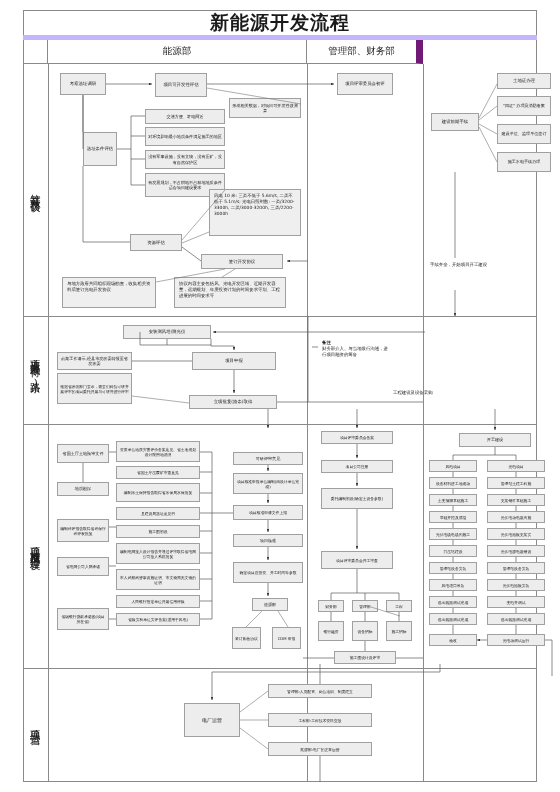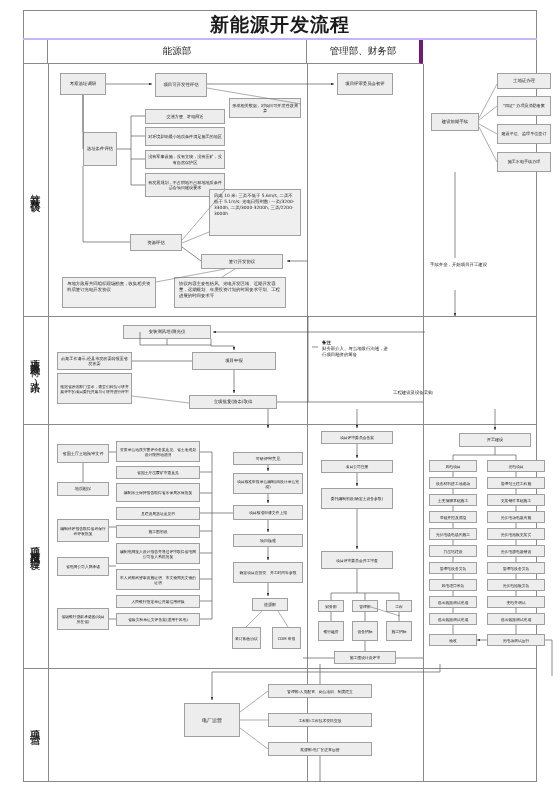--- a/index.html
+++ b/index.html
@@ -22,40 +22,40 @@
     left:23px; top:10px;
     width:514px; height:772px;
     border:1px solid #8a8a8a;
     box-sizing:border-box;
   }
   
   .title-bar{
     position:absolute;
     left:23px; top:10px;
     width:514px; height:30px;
-    border-bottom:2px solid #c4b5fd;
+    border-bottom:5px solid #c4b5fd;
     box-sizing:border-box;
-    display:flex; align-items:flex-end; justify-content:center;
+    display:flex; align-items:center; justify-content:center;
   }
   .title-bar .t{
     font-family:"DejaVu Serif","Liberation Serif",serif;
     font-size:19px; font-weight:bold; letter-spacing:1px;
   }
   
   .colhead{
     position:absolute;
     top:40px; height:24px;
     border-bottom:1px solid #8a8a8a;
     box-sizing:border-box;
     display:flex;align-items:center;justify-content:center;
     font-size:9.5px;
   }
   .colhead.c0{left:23px;  width:25px; border-right:1px solid #8a8a8a;}
   .colhead.c1{left:48px;  width:259px;border-right:1px solid #8a8a8a;}
-  .colhead.c2{left:307px; width:116px;border-right:4px solid #701a75;}
+  .colhead.c2{left:307px; width:116px;border-right:7px solid #701a75;}
   .colhead.c3{left:423px; width:114px;}
   
   .vsep{position:absolute;width:0;border-left:1px solid #8a8a8a;}
   
   .hsep{position:absolute;left:23px;width:514px;height:0;border-top:1px solid #8a8a8a;}
   
   .stage-label{
     position:absolute;
     left:23px; width:25px;
     display:flex;align-items:center;justify-content:center;

